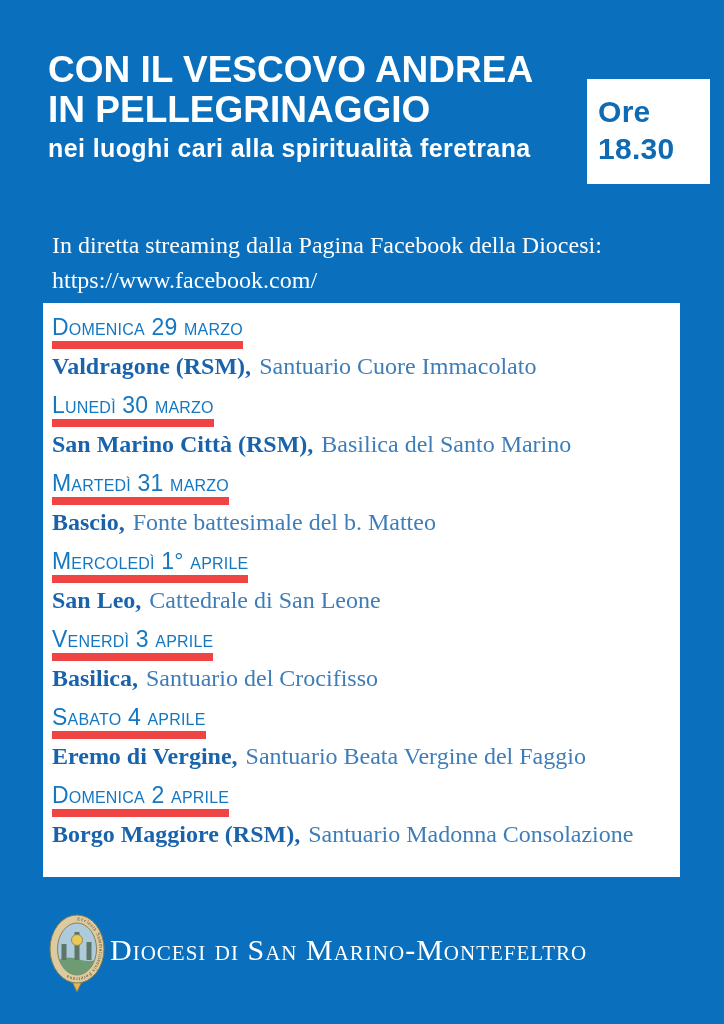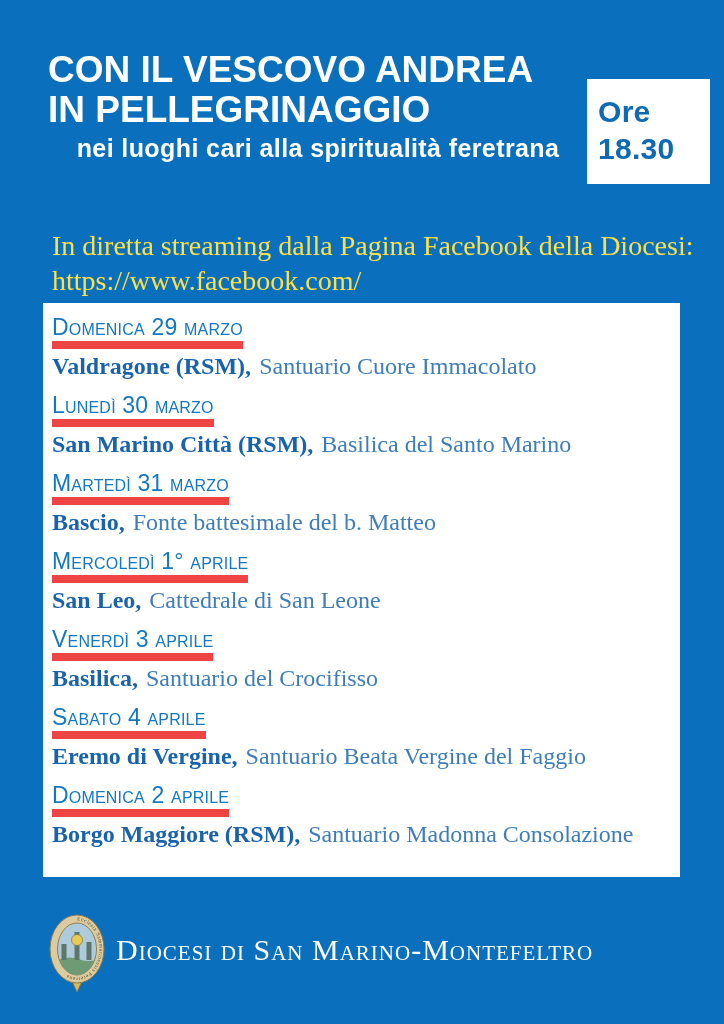--- a/index.html
+++ b/index.html
@@ -8,32 +8,32 @@
     background:#0a70be;
     font-family:"Liberation Sans", sans-serif;
     position:relative;
     overflow:hidden;
   }
   .poster { position:absolute; inset:0; background:#0a70be; }
 
   
   .title-block { position:absolute; left:48px; top:50px; color:#ffffff; width:540px; }
   .title-line { font-weight:bold; font-size:37px; line-height:40px; letter-spacing:0; white-space:nowrap; }
-  .subtitle { font-weight:bold; font-size:25px; line-height:30px; letter-spacing:0.4px; margin-top:3px; white-space:nowrap;text-align:center; }
+  .subtitle { font-weight:bold; font-size:25px; line-height:30px; letter-spacing:0.4px; margin-top:3px; white-space:nowrap; }
 
   .time-badge {
     position:absolute; left:587px; top:42px; width:123px; height:105px;
     background:#ffffff; color:#0d6ab3; font-weight:bold;
     font-size:30px; line-height:37px; padding:14px 0 0 11px; letter-spacing:0.3px;margin-top:37px;
   }
 
   
   .streaming {
-    position:absolute; left:52px; top:228px; color:#fde047;
-    font-family:"Liberation Serif", serif; font-size:28px; line-height:35px;
+    position:absolute; left:52px; top:228px; color:#ffffff;
+    font-family:"Liberation Serif", serif; font-size:24px; line-height:35px;
   }
 
   
   .schedule-panel {
     position:absolute; left:43px; top:303px; width:637px; height:574px;
     background:#ffffff; padding:11px 8px 0 9px; overflow:hidden;
   }
   .entry { margin-bottom:12px; }
   .entry-date {
     display:inline-block;
@@ -45,21 +45,21 @@
     padding-bottom:1px; margin-bottom:3px;
     letter-spacing:0.2px;
   }
   .entry-line { font-family:"Liberation Serif", serif; font-size:24px; line-height:28px; color:#3f7db8; }
   .entry-place { font-weight:bold; color:#1a63ab; }
   .entry-venue { margin-left:2px; }
 
   
   .footer-logo { position:absolute; left:48px; top:913px; width:58px; height:80px; }
   .footer-org {
-    position:absolute; left:116px; top:932px; color:#ffffff;
+    position:absolute; left:110px; top:932px; color:#ffffff;
     font-family:"Liberation Serif", serif; font-variant:small-caps;
     font-size:30px; line-height:36px; letter-spacing:1px; white-space:nowrap;
   }
 </style>
 </head>
 <body>
 
 <div class="poster">
 
   <div class="title-block">

